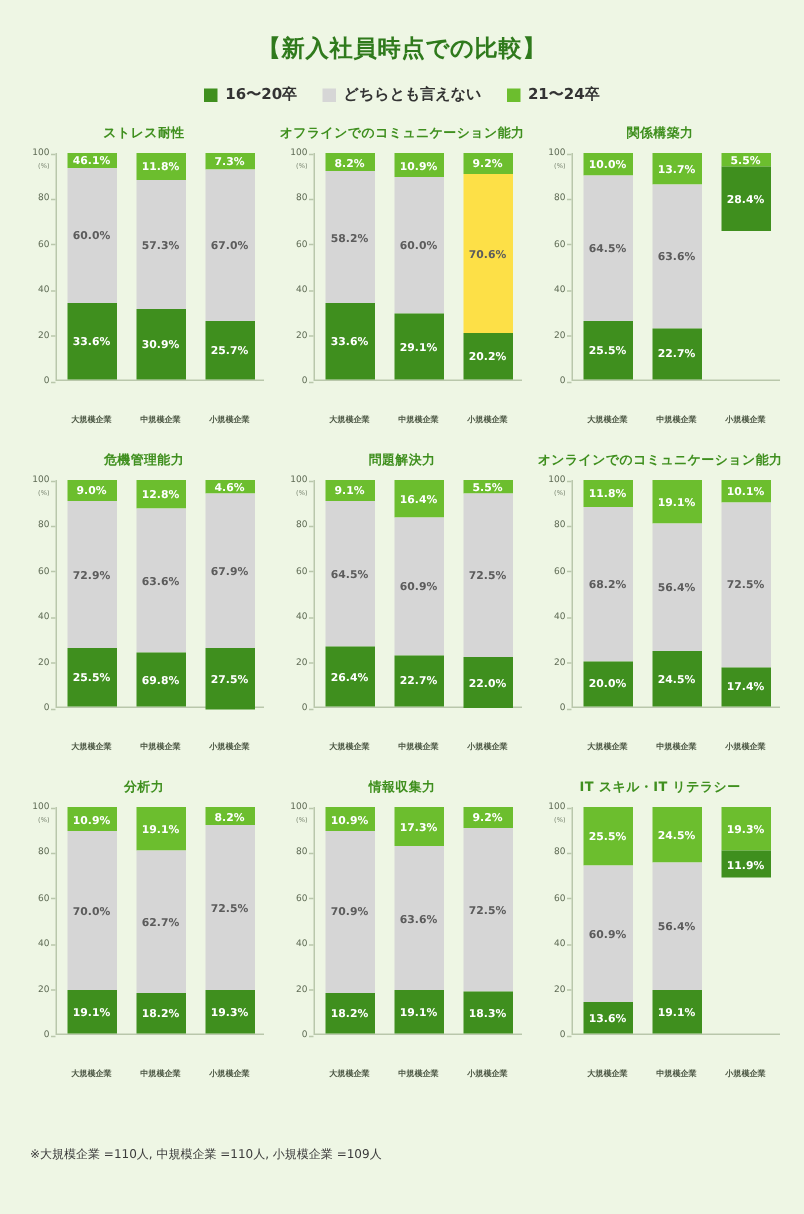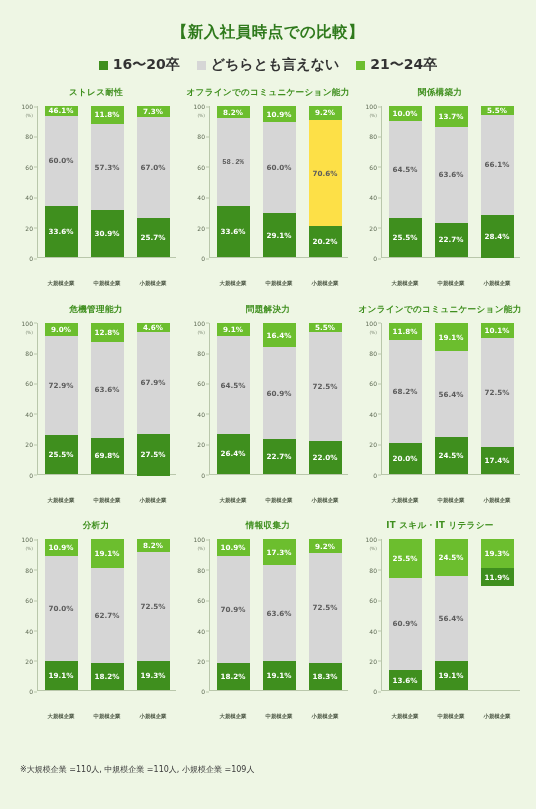--- a/index.html
+++ b/index.html
@@ -23,21 +23,21 @@
     color: #2f7a1c;
     letter-spacing: 0.5px;
     margin-top: 8px;
   }
   .legend {
     display: flex; justify-content: center; align-items: center;
     gap: 17px; margin-top: 13px;
   }
   .legend-item { display: flex; align-items: center; gap: 5px; }
   .legend-swatch { width: 9px; height: 9px; display: block; }
-  .legend-label { font-size: 14px; font-weight: bold; color: #333; }
+  .legend-label { font-size: 10px; font-weight: bold; color: #333; }
 
   .grid {
     margin-top: 11px;
     display: grid;
     grid-template-columns: repeat(3, 1fr);
     grid-template-rows: repeat(3, 1fr);
     row-gap: 0px;
     flex: 1 1 auto;
   }
   .chart { display: flex; flex-direction: column; align-items: center; padding-top: 2px;}
@@ -177,21 +177,21 @@
             <span class="ytick" style="top: 91.2px;">40</span>
             <span class="ytick" style="top: 121.6px;">20</span>
             <span class="ytick" style="top: 152px;">0</span>
             <span class="yunit" style="top: 7px;">(%)</span>
           </div>
           <div class="plot">
             <div class="bar-col">
               <div class="seg top" style="flex: 0 0 8.2%; background: rgb(108, 190, 46);">
                 <span class="seg-label">8.2%</span>
               </div>
-              <div class="seg mid" style="flex: 0 0 58.2%; background: rgb(214, 214, 214); font-family: Liberation Mono, monospace;">
+              <div class="seg mid" style="flex: 0 0 58.2%; background: rgb(214, 214, 214);">
                 <span class="seg-label">58.2%</span>
               </div>
               <div class="seg bot" style="flex: 0 0 33.6%; background: rgb(63, 143, 30);">
                 <span class="seg-label">33.6%</span>
               </div>
             </div>
             <div class="bar-col">
               <div class="seg top" style="flex: 0 0 10.9%; background: rgb(108, 190, 46);">
                 <span class="seg-label">10.9%</span>
               </div>
@@ -252,23 +252,20 @@
               <div class="seg mid" style="flex: 0 0 63.6%; background: rgb(214, 214, 214);">
                 <span class="seg-label">63.6%</span>
               </div>
               <div class="seg bot" style="flex: 0 0 22.7%; background: rgb(63, 143, 30);">
                 <span class="seg-label">22.7%</span>
               </div>
             </div>
             <div class="bar-col">
               <div class="seg top" style="flex: 0 0 5.5%; background: rgb(108, 190, 46);">
                 <span class="seg-label">5.5%</span>
-              </div>
-              <div class="seg mid" style="flex: 0 0 66.1%; background: rgb(214, 214, 214);">
-                <span class="seg-label">66.1%</span>
               </div>
               <div class="seg bot" style="flex: 0 0 28.4%; background: rgb(63, 143, 30);">
                 <span class="seg-label">28.4%</span>
               </div>
             </div>
           </div>
         </div>
         <div class="xlabels">
           <div class="xlabel">大規模企業</div>
           <div class="xlabel">中規模企業</div>

